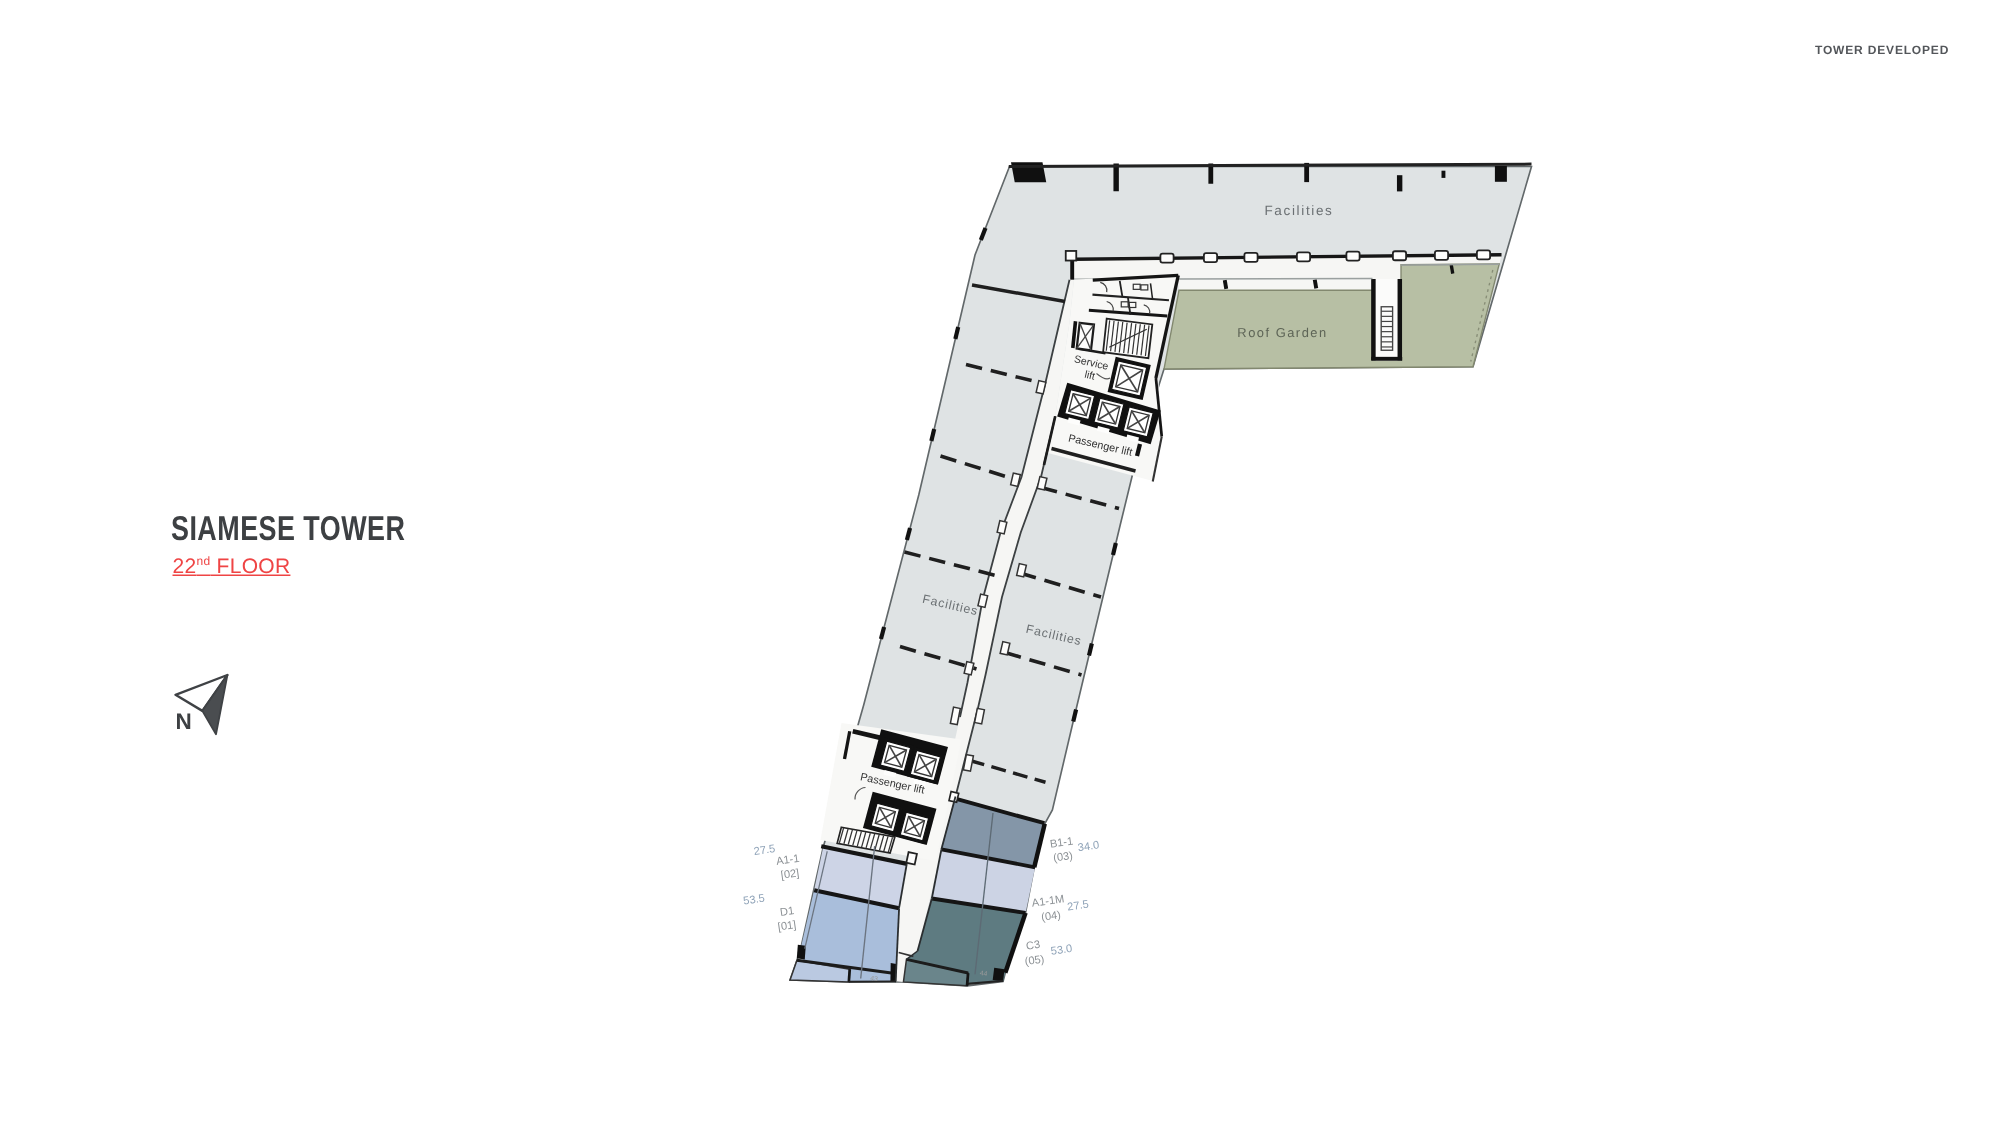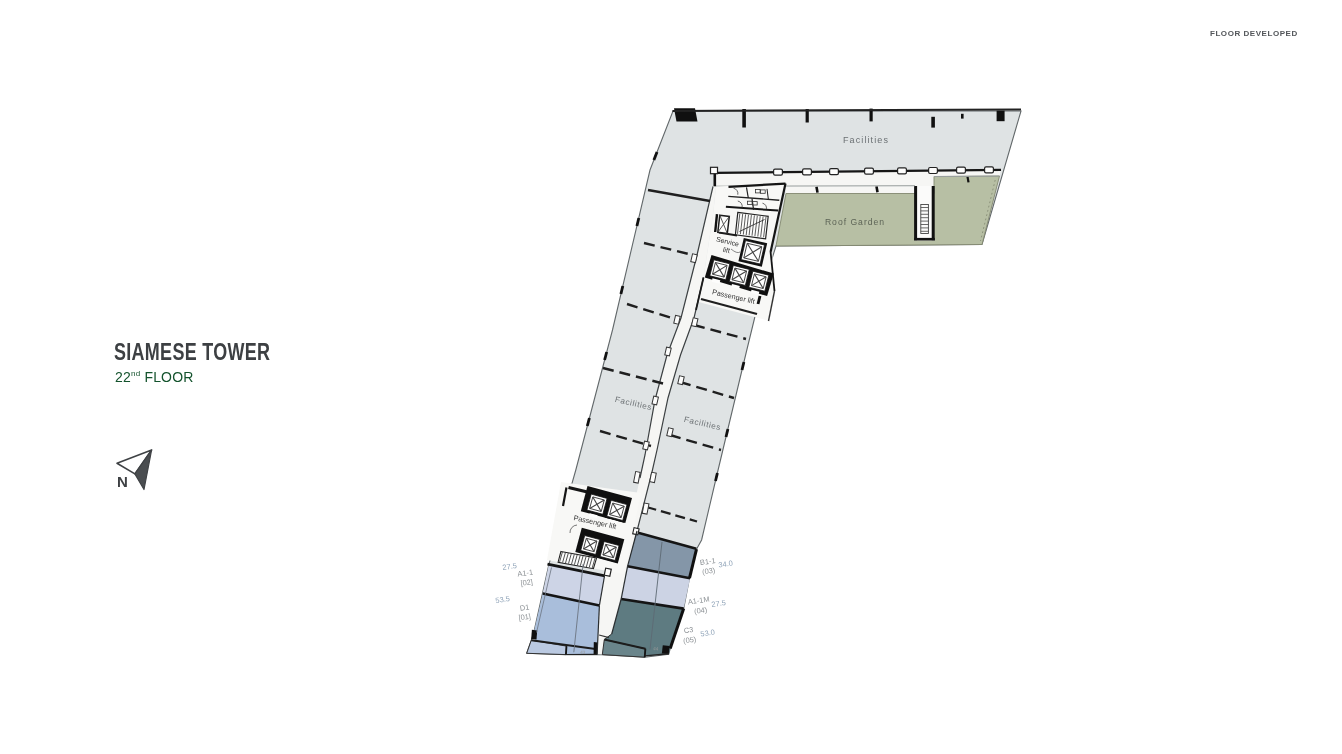--- a/index.html
+++ b/index.html
@@ -1,21 +1,21 @@
 <!DOCTYPE html>
 <html><head>
 <meta charset="utf-8">
 <title>Siamese Tower 22nd Floor</title>
 <style>
 html,body{margin:0;padding:0;background:#ffffff;width:1342px;height:754px;overflow:hidden;}
 body{font-family:"Liberation Sans",sans-serif;position:relative;}
 .plan{position:absolute;left:0;top:0;}
 .under{position:absolute;left:1210px;top:29px;font-size:8px;font-weight:bold;letter-spacing:0.55px;color:#53565a;}
 .title{position:absolute;left:114px;top:339px;font-size:23px;font-weight:bold;letter-spacing:0.4px;color:#3d4043;transform:scaleX(0.78);transform-origin:left top;}
-.floor{position:absolute;left:115px;top:369px;font-size:14px;color:#14532d;letter-spacing:0.2px;}
+.floor{position:absolute;left:115px;top:369px;font-size:14px;color:#ef4444;letter-spacing:0.2px;text-decoration:underline;}
 .floor sup{font-size:8px;}
 .north-n{position:absolute;left:117px;top:473px;font-size:15px;font-weight:bold;color:#3d4043;}
 </style>
 </head>
 <body>
 
 <div class="plan">
 <svg width="1342" height="754" viewBox="0 0 1342 754" font-family="Liberation Sans, sans-serif">
 <rect width="1342" height="754" fill="#ffffff"></rect>
 
@@ -359,21 +359,21 @@
 <text x="719" y="606" font-size="7.4" fill="#8fa3b8" text-anchor="middle" transform="rotate(-8 719 606)">27.5</text>
 <text x="689" y="632.5" font-size="7.4" fill="#8c9195" text-anchor="middle" transform="rotate(-8 689 632.5)">C3</text>
 <text x="690" y="642.5" font-size="7.4" fill="#8c9195" text-anchor="middle" transform="rotate(-8 690 642.5)">(05)</text>
 <text x="708" y="635.5" font-size="7.4" fill="#8fa3b8" text-anchor="middle" transform="rotate(-8 708 635.5)">53.0</text>
 
 <text x="580" y="653.5" font-size="4.6" fill="#999" transform="rotate(8 580 653.5)">43</text>
 <text x="653" y="650" font-size="4.6" fill="#999" transform="rotate(8 653 650)">44</text>
 </svg>
 </div>
 
-<div class="under">FLOOR DEVELOPED</div>
+<div class="under">TOWER DEVELOPED</div>
 
 <div class="title">SIAMESE TOWER</div>
 
 <div class="floor">22<sup>nd</sup> FLOOR</div>
 
 <svg class="plan" width="1342" height="754" style="pointer-events:none">
 
 <polygon points="151.6,450 117,463.2 134.9,473.9" fill="#ffffff" stroke="#3f4245" stroke-width="1.6" stroke-linejoin="round"></polygon>
 
 <polygon points="151.6,450 134.9,473.9 144,489.5" fill="#4a4d50" stroke="#3f4245" stroke-width="1.2" stroke-linejoin="round"></polygon>

